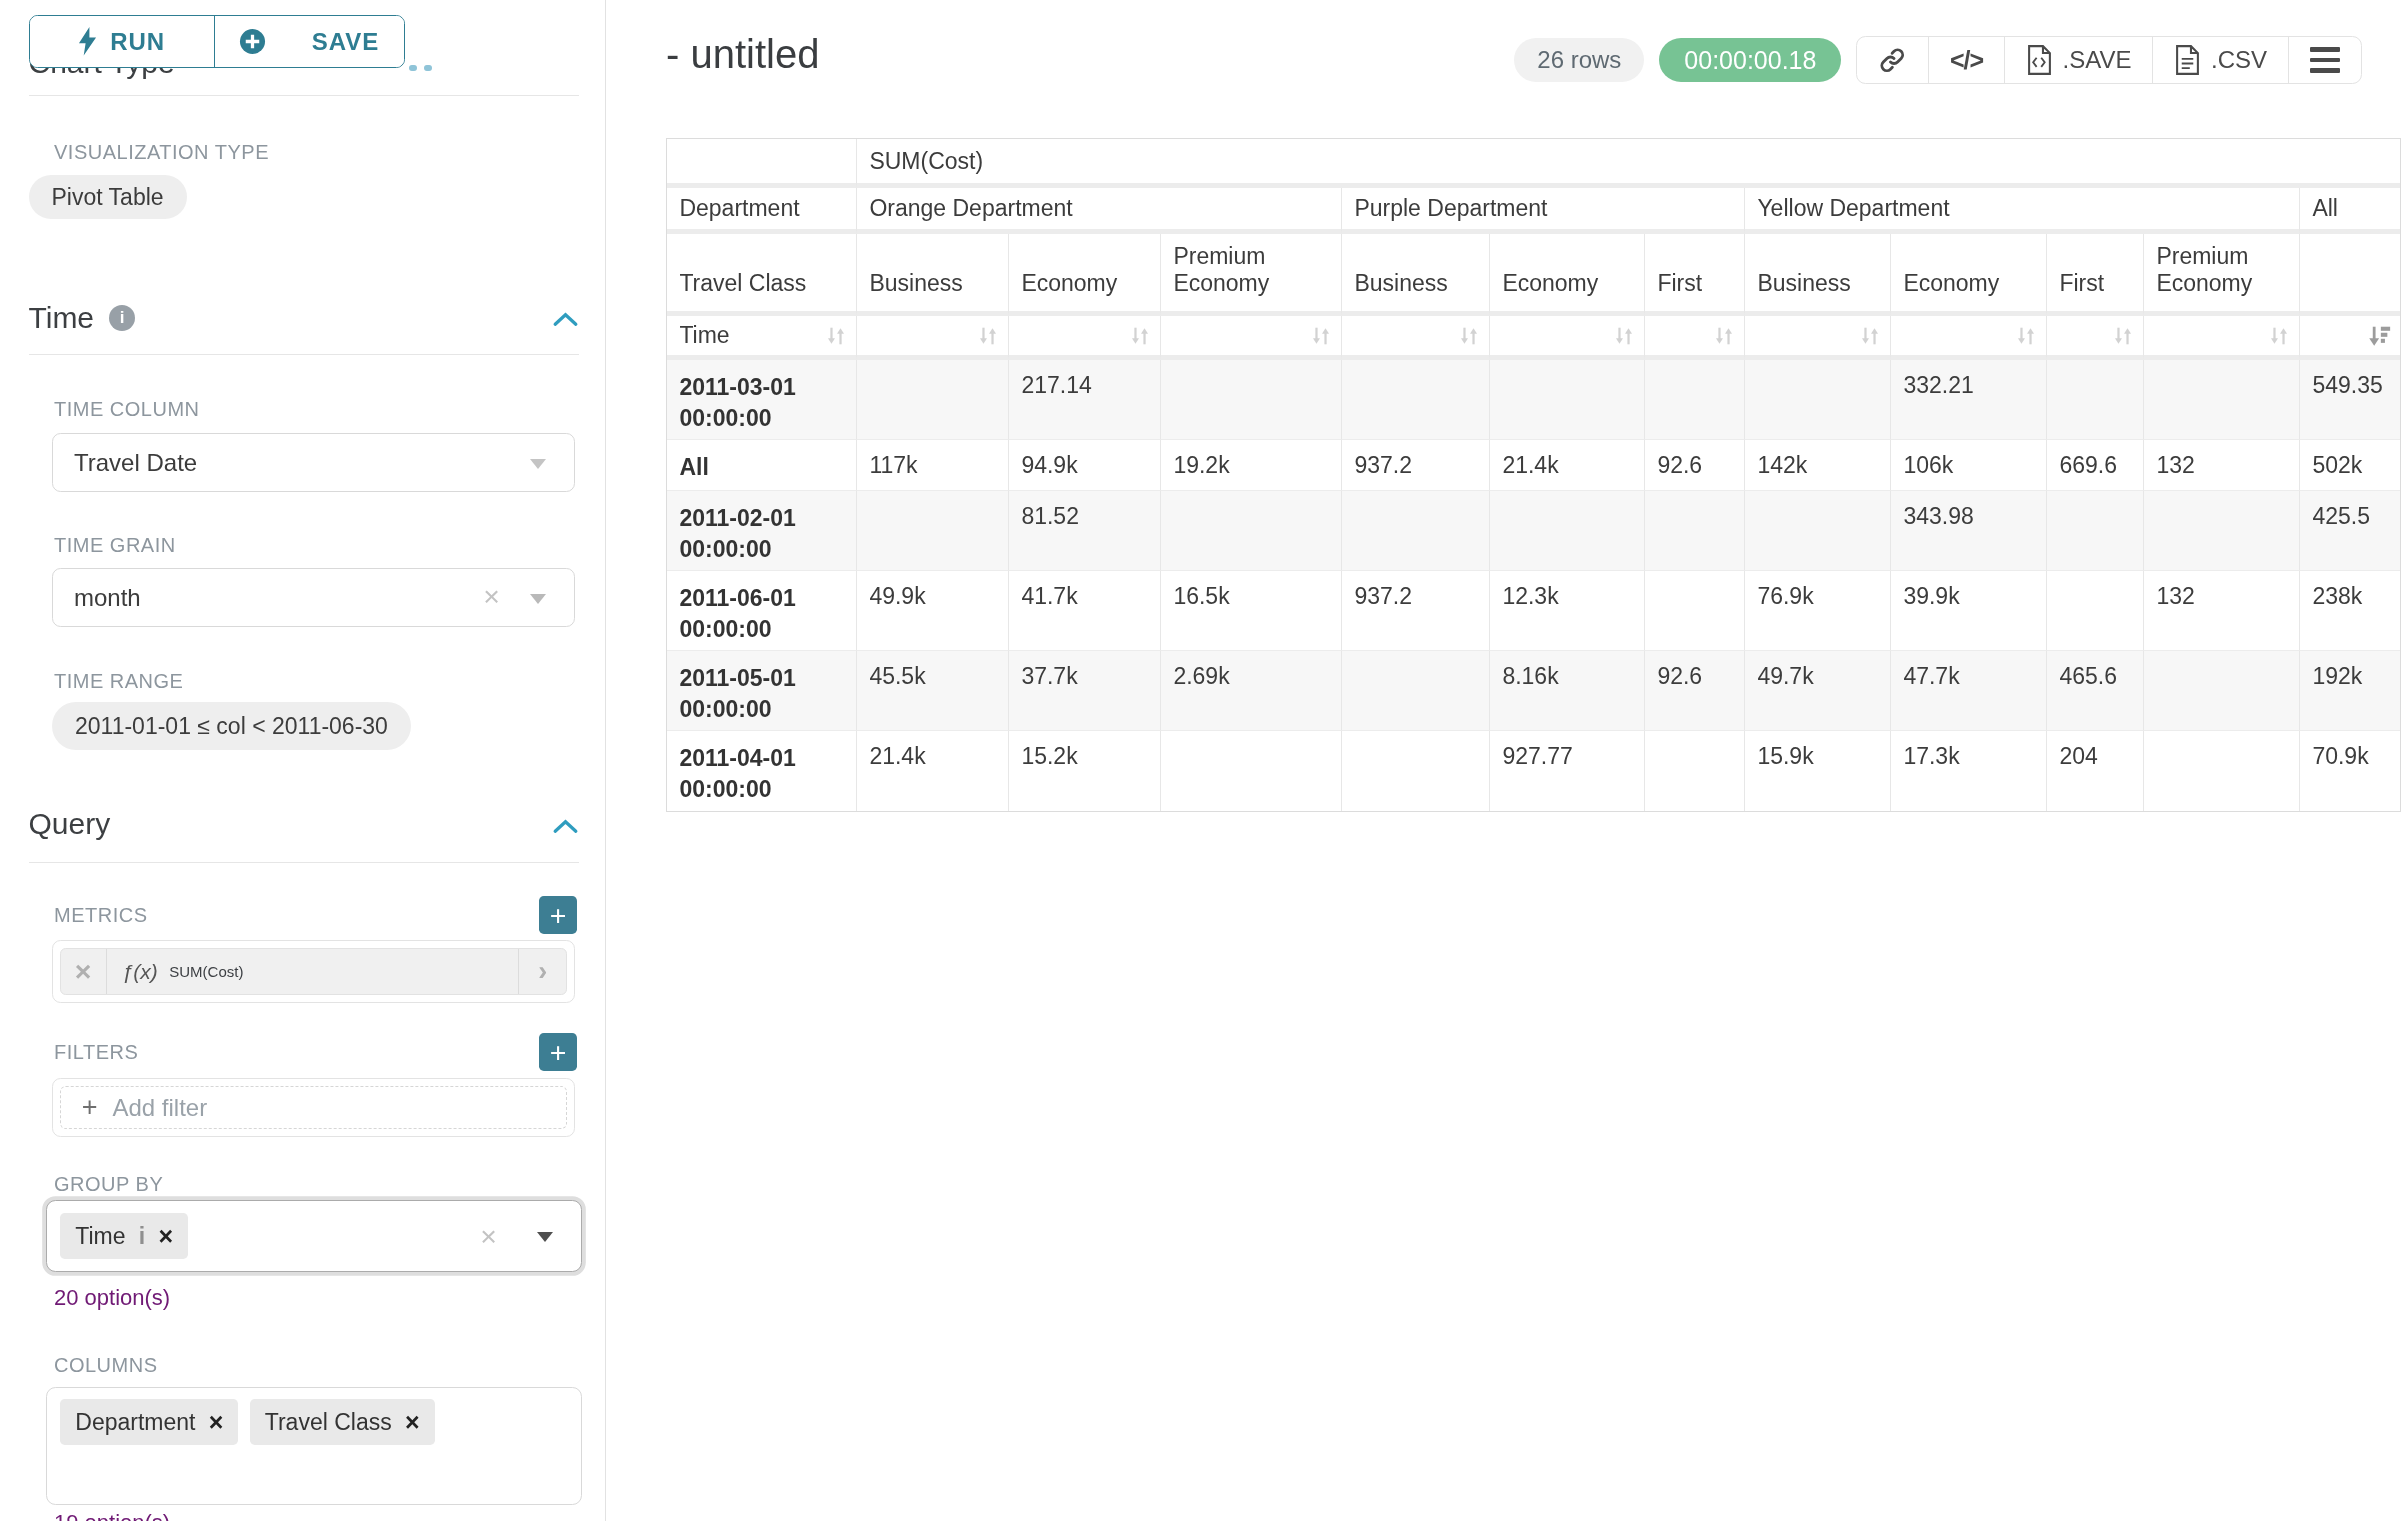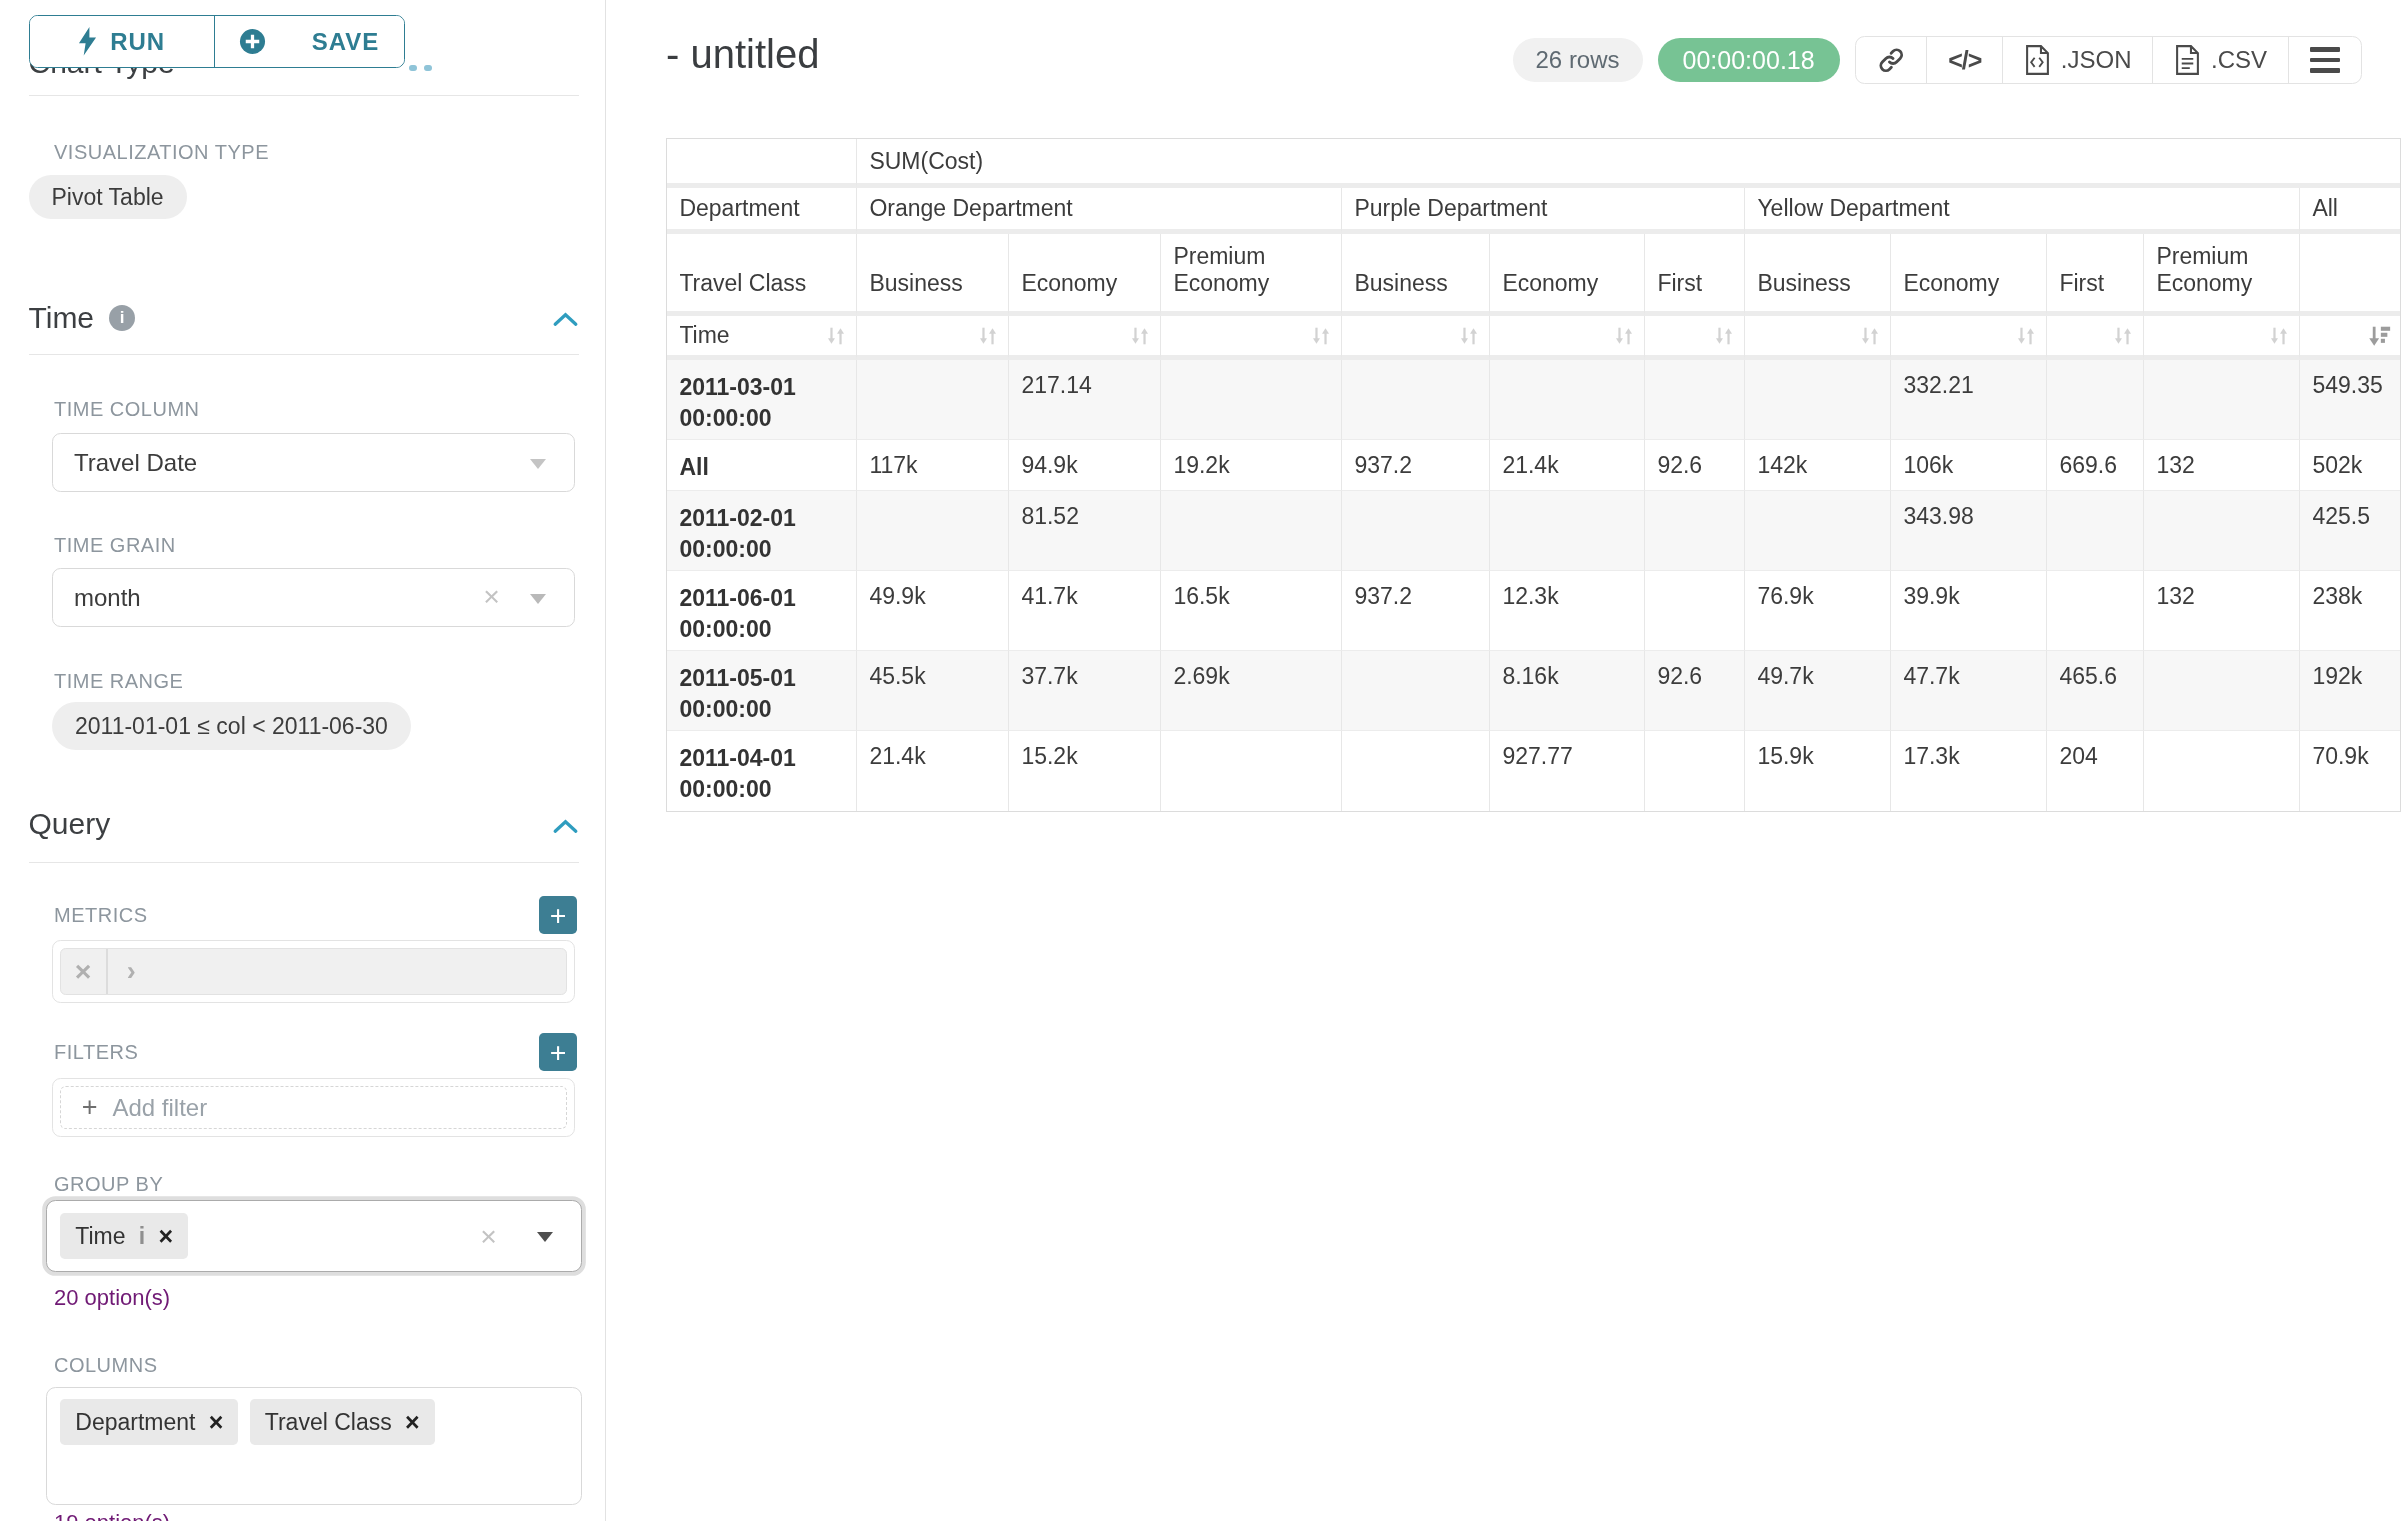--- a/index.html
+++ b/index.html
@@ -165,20 +165,24 @@
     <svg class="section-chev" style="top:819px;" viewBox="0 0 28 16">
         <path d="M3 13 L14 3 L25 13" stroke="#2f9dbf" stroke-width="3.5" fill="none" stroke-linecap="round"></path>
       </svg>
     <div class="hr" style="top:862px;"></div>
 
     <div class="fieldlabel" style="top:904px;">METRICS</div>
     <div class="plus-btn" style="top:896px;">+</div>
     <div class="metrics-outer">
       <div class="metrics-inner">
         <span class="seg-x">×</span>
+        <span class="seg-main">
+          <span class="fx">ƒ(x)</span>
+          <span>SUM(Cost)</span>
+        </span>
         <span class="seg-arrow">›</span>
       </div>
     </div>
 
     <div class="fieldlabel" style="top:1041px;">FILTERS</div>
     <div class="plus-btn" style="top:1033px;">+</div>
     <div class="filters-outer">
       <div class="filters-inner">
         <span class="addfilter-plus">+</span>
         <span class="addfilter-text">Add filter</span>
@@ -229,21 +233,21 @@
         </div>
         <div class="icon-seg">
           <span class="code-glyph">&lt;/&gt;</span>
         </div>
         <div class="icon-seg">
           <svg width="27" height="30" viewBox="0 0 22 26" fill="none" stroke="#4a4a4a" stroke-width="1.8">
             <path d="M2 1h12l6 6v18H2z"></path>
               <path d="M14 1v6h6"></path>
             <path d="M8.5 11l-3 4 3 4 M12.5 11l3 4-3 4" stroke-width="1.6"></path>
           </svg>
-          <span>.JSON</span>
+          <span>.SAVE</span>
         </div>
         <div class="icon-seg">
           <svg width="27" height="30" viewBox="0 0 22 26" fill="none" stroke="#4a4a4a" stroke-width="1.8">
             <path d="M2 1h12l6 6v18H2z"></path>
               <path d="M14 1v6h6"></path>
             <path d="M6 12h10 M6 16h10 M6 20h7" stroke-width="1.6"></path>
           </svg>
           <span>.CSV</span>
         </div>
         <div class="icon-seg">

